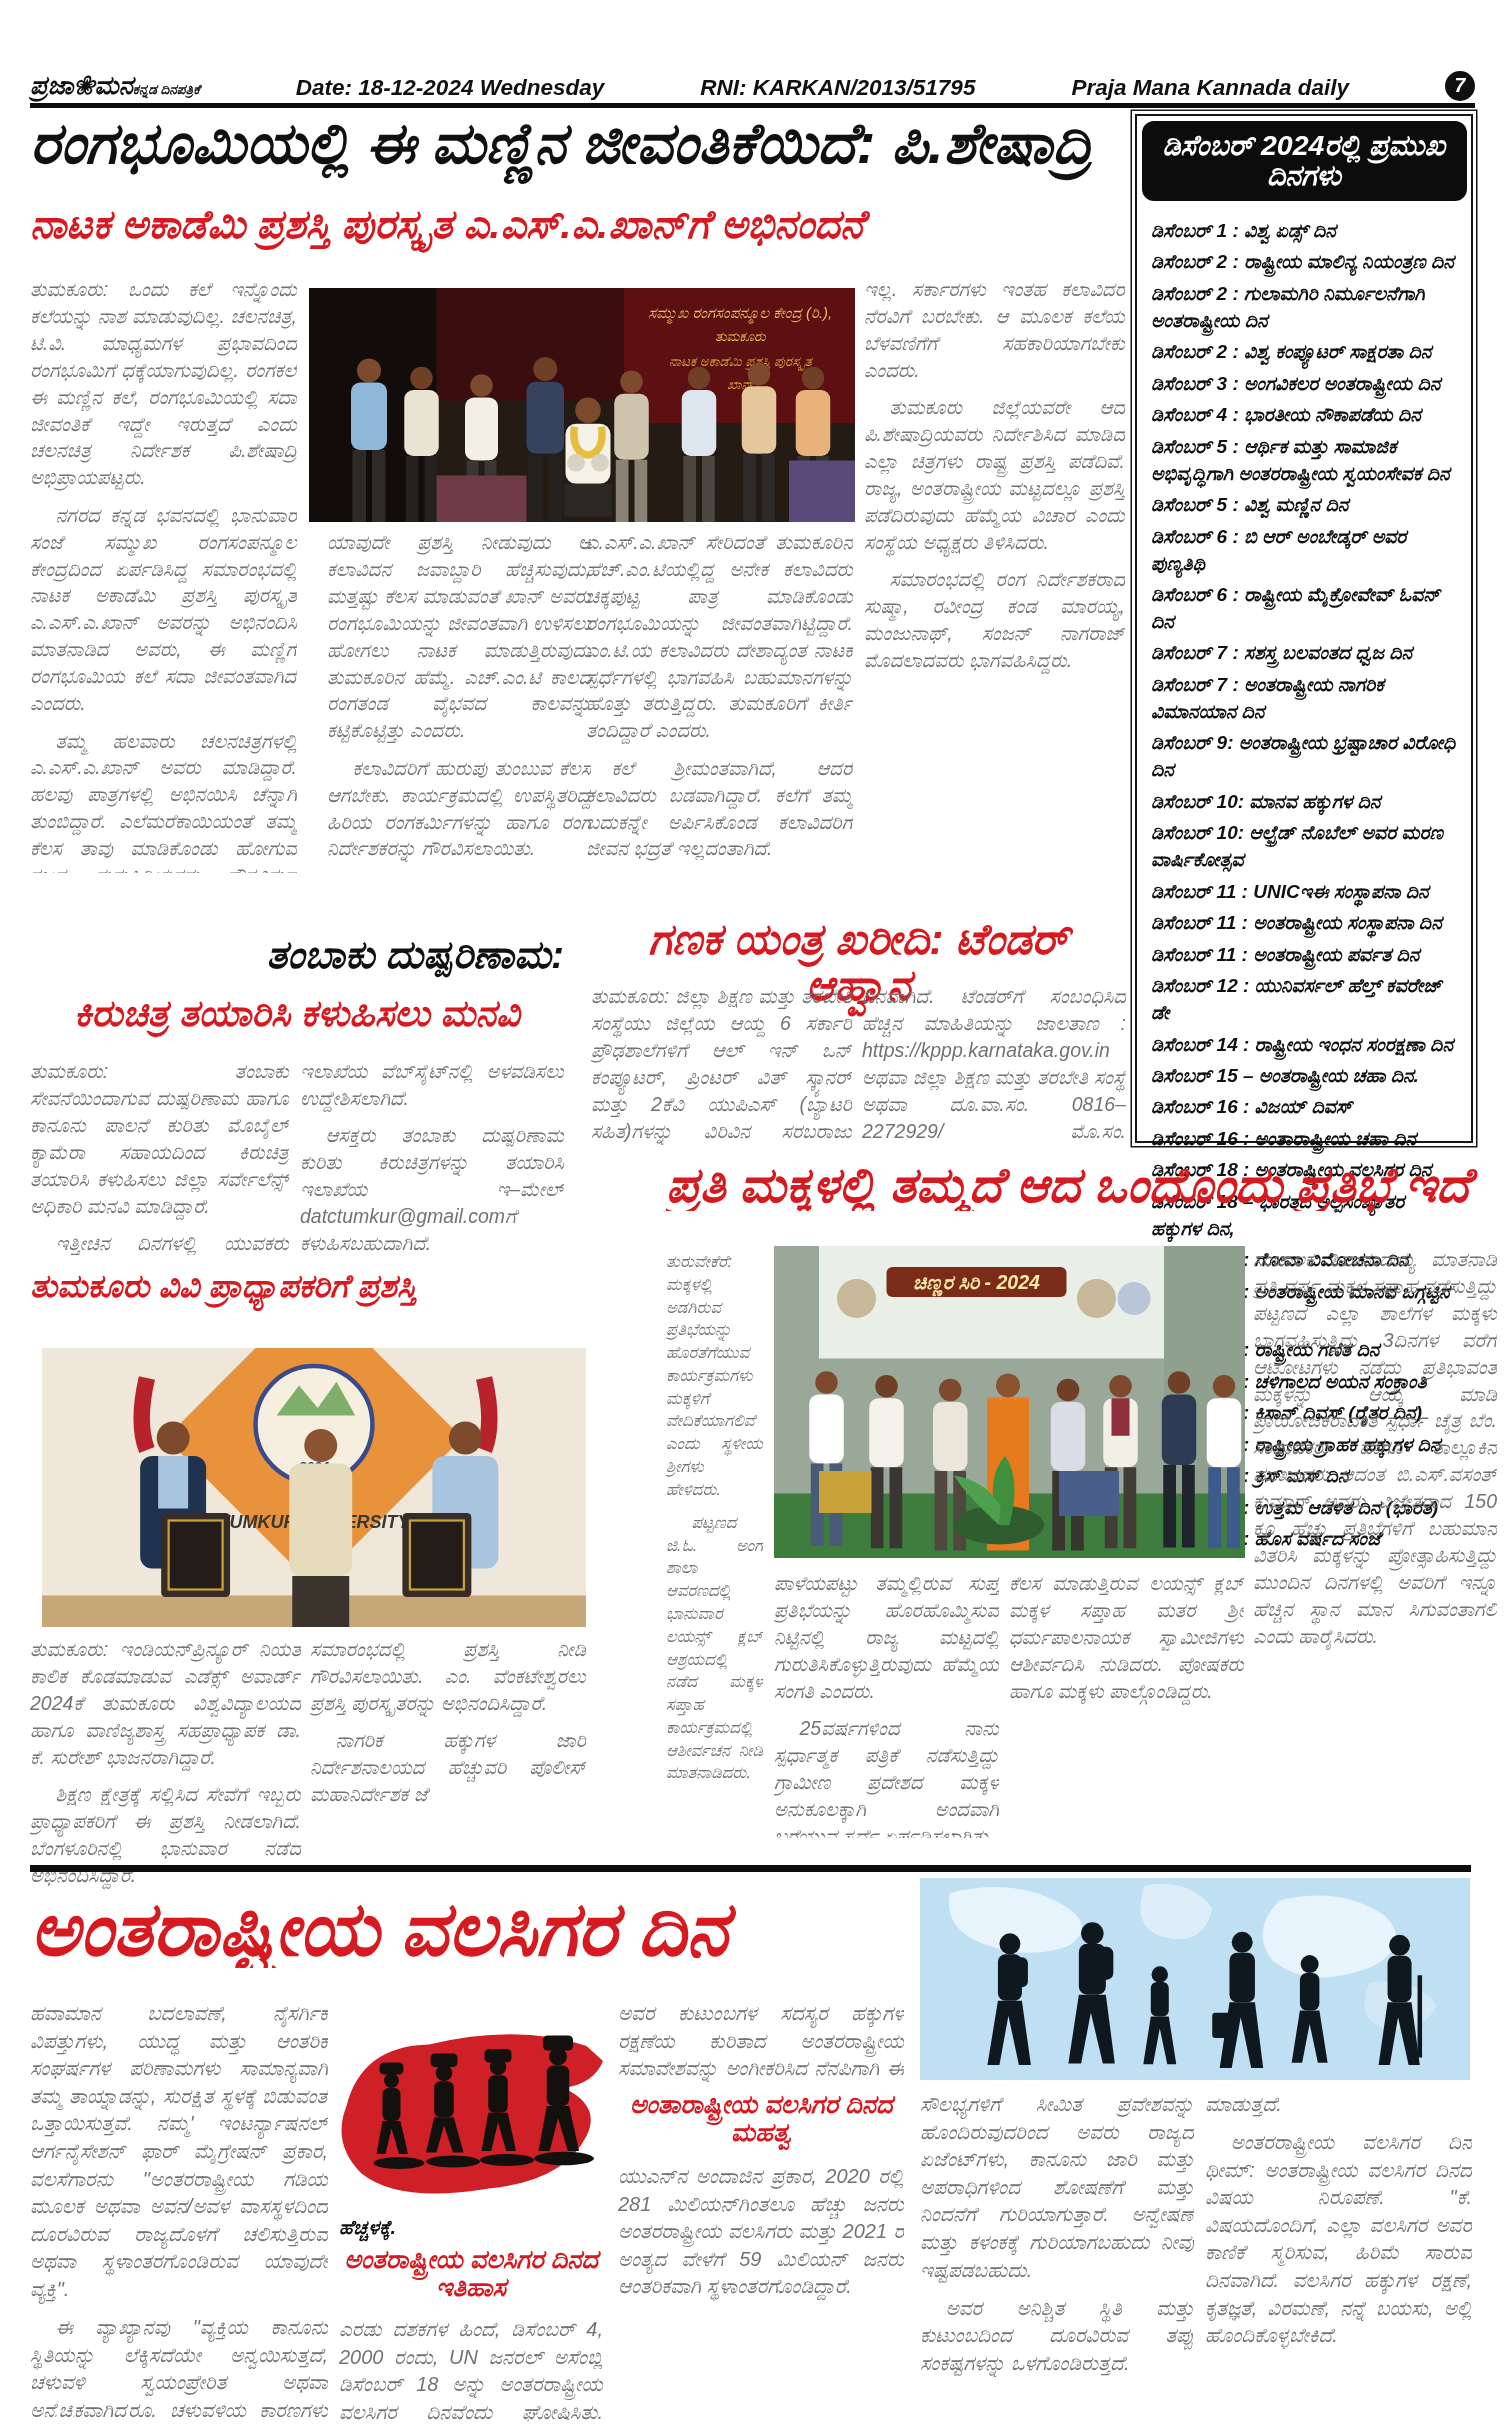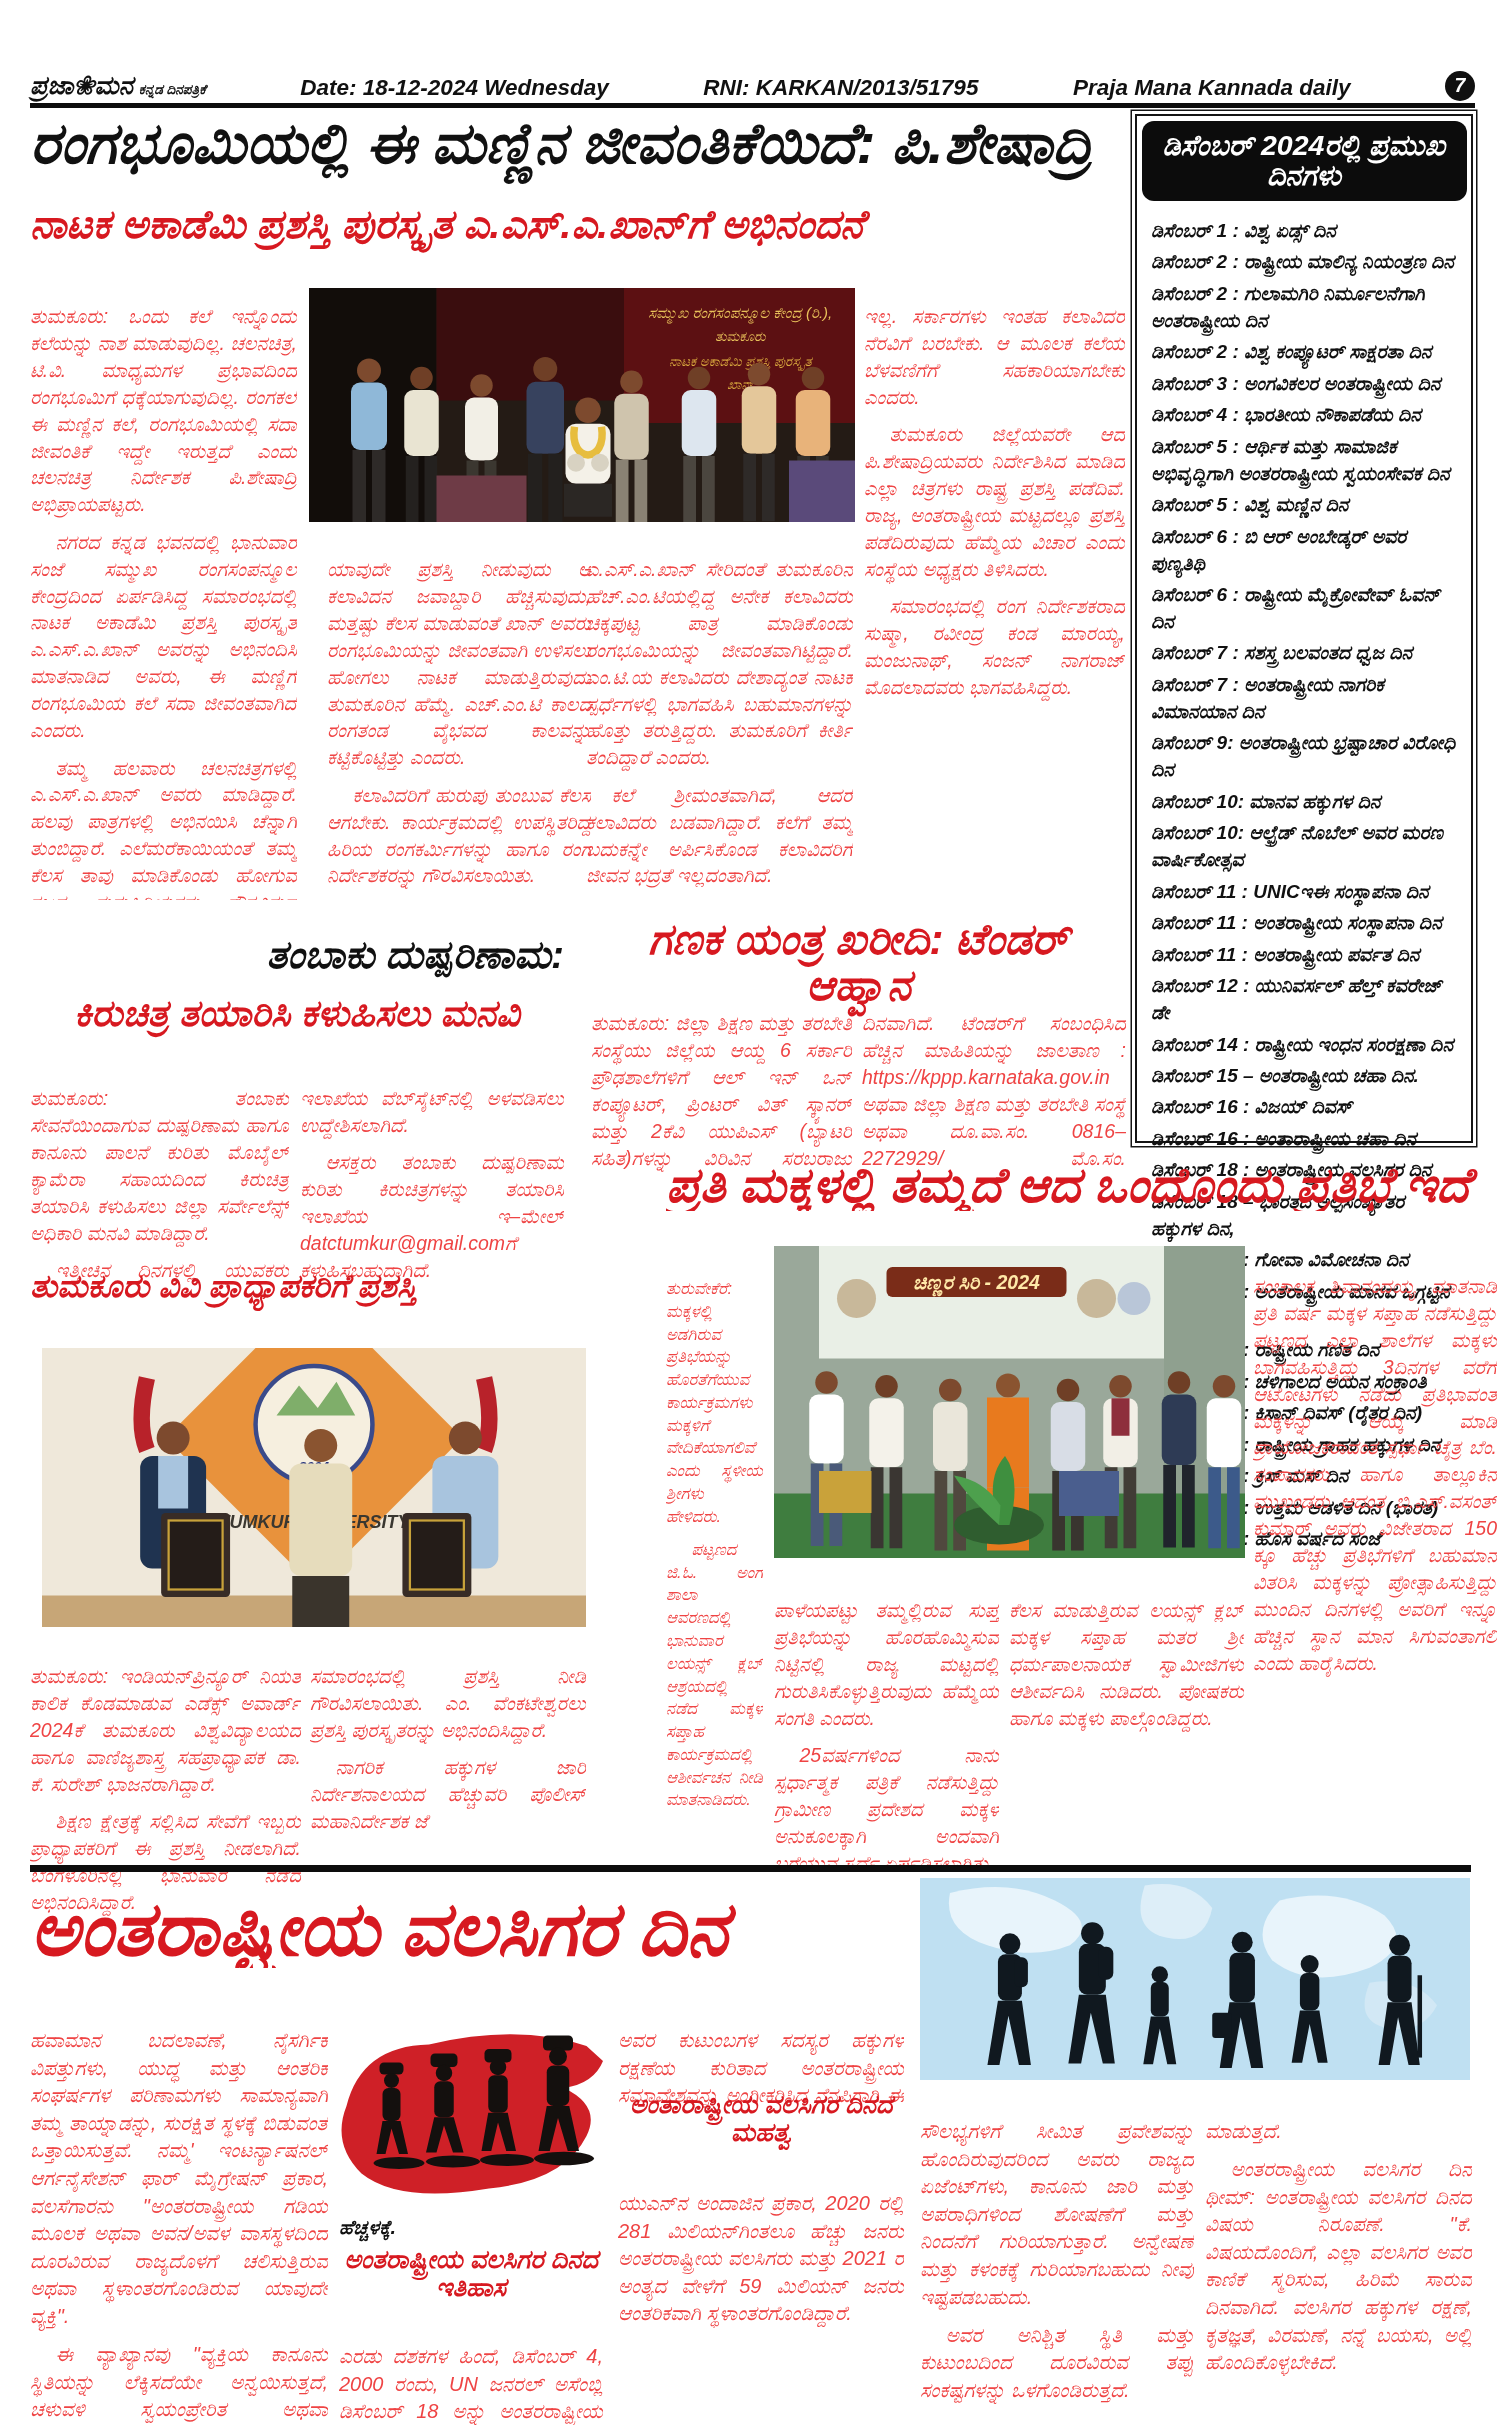--- a/index.html
+++ b/index.html
@@ -1,27 +1,27 @@
 <!DOCTYPE html>
 <html style="font-size:12px"><head>
 <meta charset="utf-8">
 <style>
   html,body{margin:0;padding:0;background:#e9e9e9;}
   .page{position:relative;width:1505px;height:2426px;background:#ffffff;overflow:hidden;
         font-family:"Liberation Sans", sans-serif;color:#111;}
   .abs{position:absolute;font-style:italic;}
-  .body{font-size:19.5px;line-height:1.38;text-align:justify;color:#ef4444;overflow:hidden;margin-top:27px;}
+  .body{font-size:19.5px;line-height:1.38;text-align:justify;color:#737373;overflow:hidden;}
   .body p{margin:0 0 10.5px 0;text-indent:25.5px;}
   .body.nofirst p:first-child{text-indent:0;}
   .red{color:#d71920;}
   .center{text-align:right;}
   .headline{font-weight:900;letter-spacing:0;line-height:1.04;}
   .masthead{display:flex;align-items:flex-end;justify-content:space-between;}
   .logo-main{font-weight:900;font-size:25.5px;}
-  .logo-sub{font-weight:700;font-size:13.5px;margin-left:6px;}
+  .logo-sub{font-weight:700;font-size:13.5px;margin-left:0;}
   .mast-mid{font-weight:900;font-size:22.5px;}
   .rule{background:#0d0d0d;}
   .pagenum{width:30px;height:30px;border-radius:50%;background:#101010;color:#fff;
            font-weight:900;font-size:19.5px;display:flex;align-items:center;justify-content:center;}
   .decbox{border:2.2px solid #141414;box-shadow:0 0 0 3px #fff,0 0 0 4.5px #141414;background:#fff;}
   .dectitle{background:#0c0c0c;color:#fff;border-radius:12px;margin:4.5px;padding:10.5px 7.5px;
             font-size:28.5px;font-weight:900;text-align:center;line-height:1.05;}
   .declist{padding:12px 14px;}
   .declist div{font-size:19px;font-weight:700;line-height:1.42;margin-bottom:4.5px;}
   .photo{overflow:hidden;background:#ccc;}

